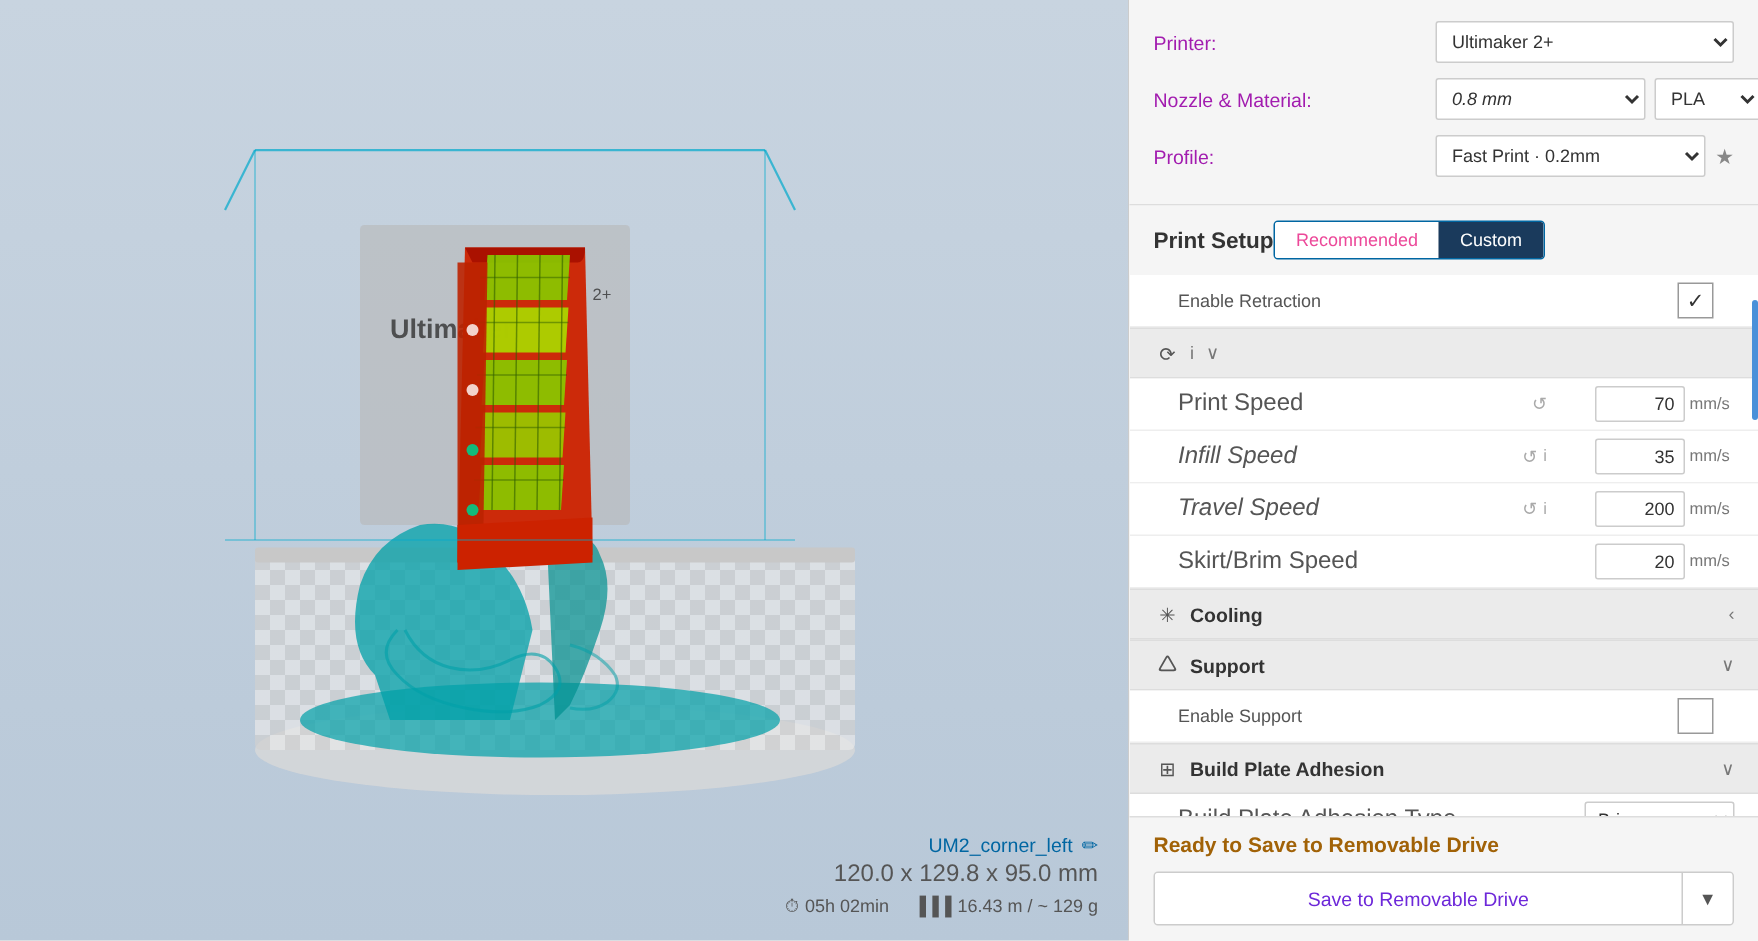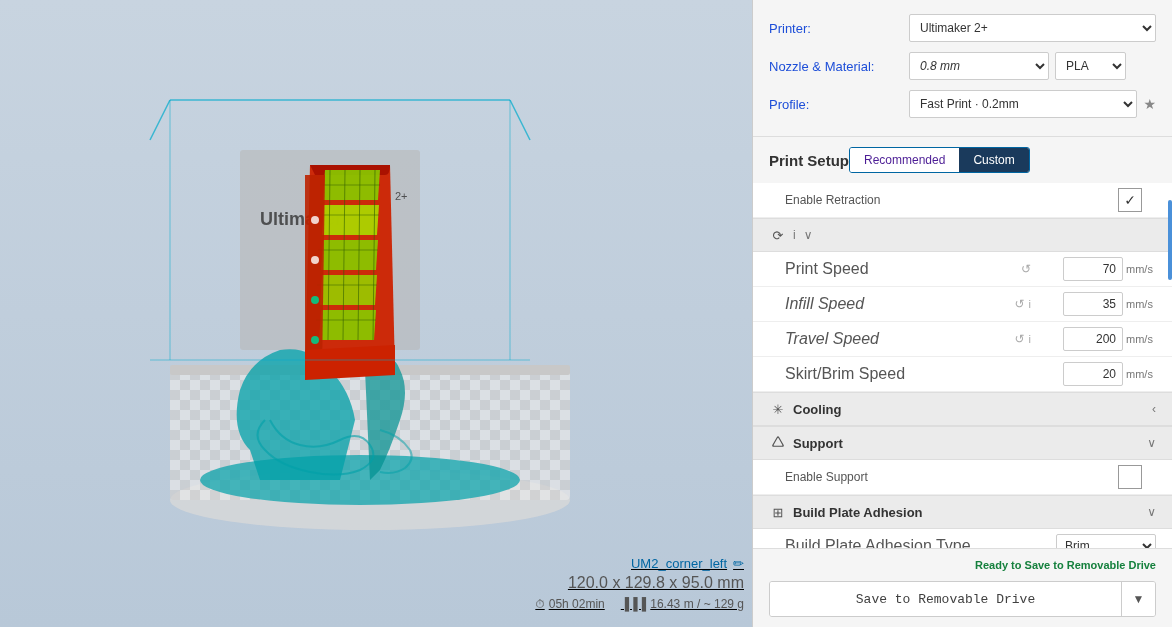--- a/index.html
+++ b/index.html
@@ -39,29 +39,30 @@
     }
 
     .setting-row {
       display: flex;
       align-items: center;
       margin-bottom: 10px;
     }
 
     .setting-label {
       width: 140px;
-      color: #1d4ed8;
+      color: #a21caf;
       font-size: 13px;
       flex-shrink: 0;
     }
 
     .setting-control {
       flex: 1;
       display: flex;
       gap: 6px;
+      margin-left: 48px;
     }
 
     select {
       height: 28px;
       border: 1px solid #ccc;
       background: white;
       border-radius: 2px;
       padding: 0 6px;
       font-size: 12px;
       cursor: pointer;
@@ -92,21 +93,21 @@
       border-radius: 3px;
       overflow: hidden;
     }
 
     .tab-btn {
       padding: 5px 14px;
       font-size: 12px;
       cursor: pointer;
       border: none;
       background: white;
-      color: #4c1d95;
+      color: #ec4899;
     }
 
     .tab-btn.active {
       background: #1a3a5c;
       color: white;
     }
 
     
     .settings-scroll {
       flex: 1;
@@ -244,67 +245,64 @@
     }
 
     
     .bottom-bar {
       border-top: 1px solid #ddd;
       padding: 10px 16px;
       background: #f5f5f5;
     }
 
     .ready-title {
-      font-size: 11px;
+      font-size: 14px;
       font-weight: 600;
-      color: #15803d;
+      color: #a16207;
       margin-bottom: 10px;
-      text-align: right;
     }
 
     .save-btn-wrapper {
       display: flex;
       border: 1px solid #ccc;
       border-radius: 3px;
       overflow: hidden;
     }
 
     .save-btn {
       flex: 1;
       height: 34px;
       background: white;
       border: none;
       font-size: 13px;
-      color: #404040;
+      color: #6d28d9;
       cursor: pointer;
       font-weight: 500;
-      font-family: Liberation Mono, monospace;
     }
 
     .save-btn-arrow {
       width: 34px;
       height: 34px;
       background: white;
       border: none;
       border-left: 1px solid #ccc;
       cursor: pointer;
       display: flex;
       align-items: center;
       justify-content: center;
       color: #555;
       font-size: 12px;
     }
 
     
     .viewport-footer {
       position: absolute;
       bottom: 16px;
-      right: 8px;
+      right: 20px;
       text-align: right;
-      text-decoration: underline;
     }
 
     .file-name {
       display: flex;
       align-items: center;
       justify-content: flex-end;
       gap: 6px;
       color: #0066a2;
       font-size: 13px;
       font-weight: 500;

